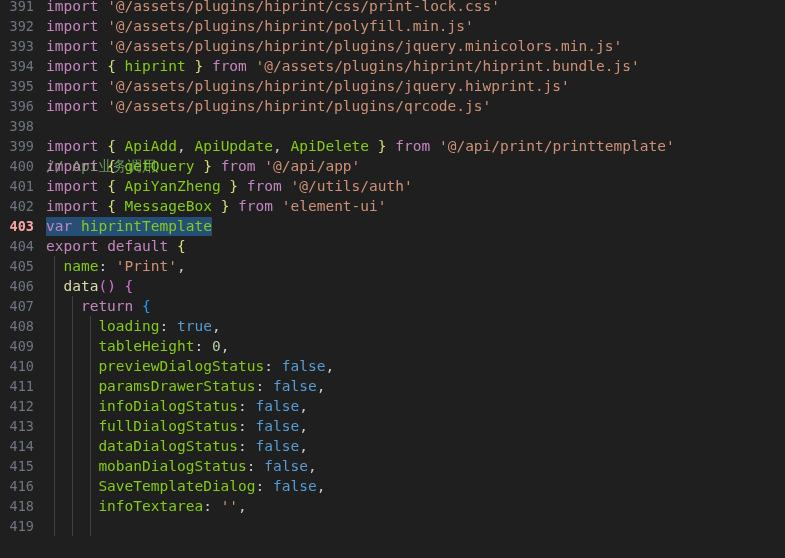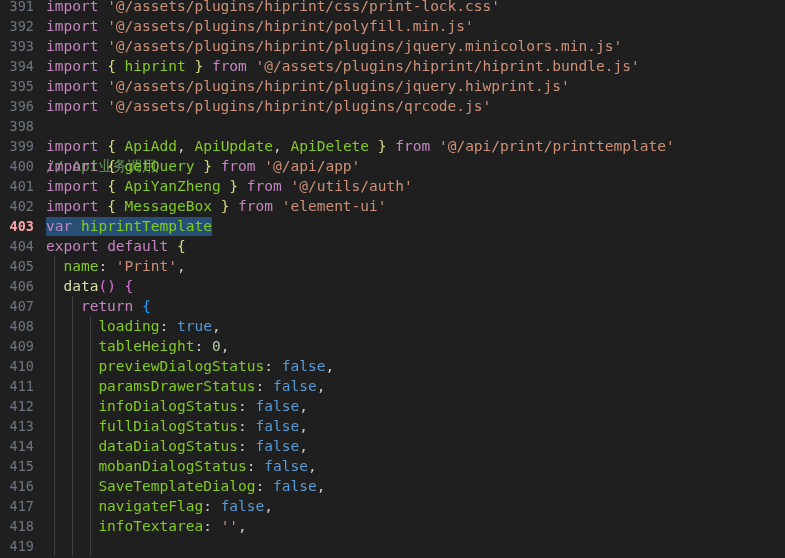--- a/index.html
+++ b/index.html
@@ -263,27 +263,20 @@
     </div>
 
     <div class="line">
       <span class="guide" style="left:54px"></span>
       <span class="guide" style="left:72px"></span>
       <span class="guide" style="left:90px"></span>
       <span class="ln">416</span>
       <span class="content">      <span class="ident">SaveTemplateDialog</span><span class="punct">:</span> <span class="bool">false</span><span class="punct">,</span></span>
     </div>
 
-    <div class="line">
-      <span class="guide" style="left:54px"></span>
-      <span class="guide" style="left:72px"></span>
-      <span class="guide" style="left:90px"></span>
-      <span class="ln">417</span>
-      <span class="content">      <span class="ident">navigateFlag</span><span class="punct">:</span> <span class="bool">false</span><span class="punct">,</span></span>
-    </div>
 
     <div class="line">
       <span class="guide" style="left:54px"></span>
       <span class="guide" style="left:72px"></span>
       <span class="guide" style="left:90px"></span>
       <span class="ln">418</span>
       <span class="content">      <span class="ident">infoTextarea</span><span class="punct">:</span> <span class="str">''</span><span class="punct">,</span></span>
     </div>
 
     <div class="line">

